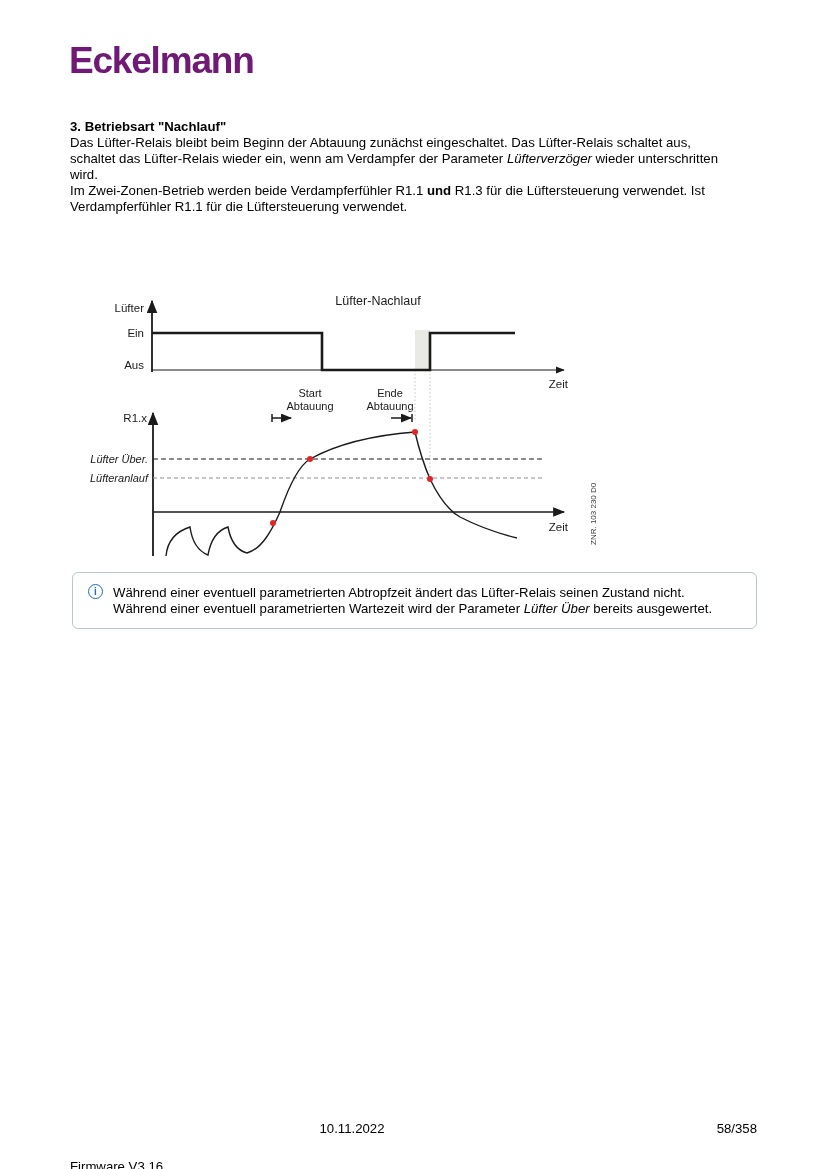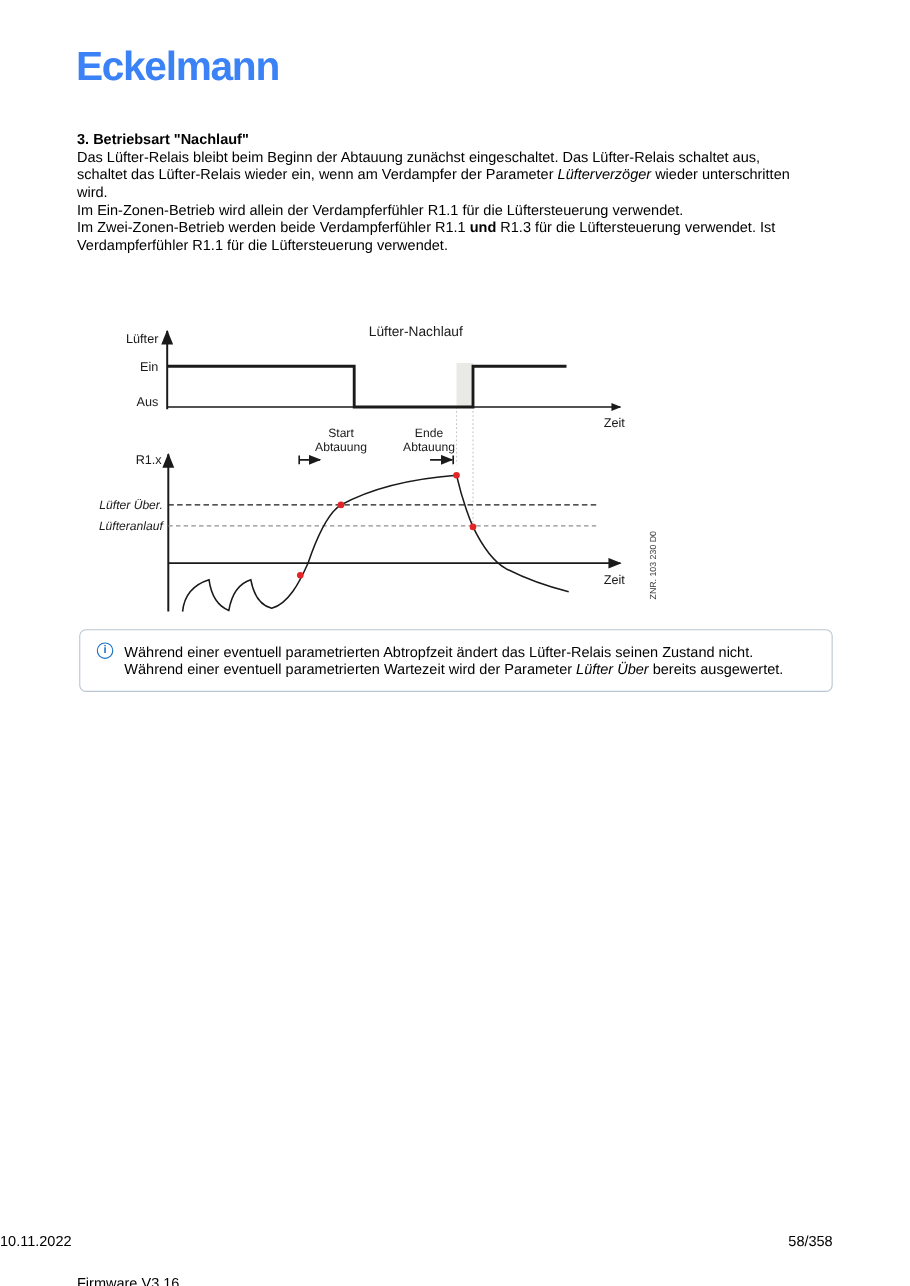--- a/index.html
+++ b/index.html
@@ -11,36 +11,35 @@
   .diagram{position:absolute;left:60px;top:285px;}
   svg text{font-family:"Liberation Sans",sans-serif;}
   .infobox{position:absolute;left:72px;top:572px;width:685px;height:57px;
            border:1.5px solid #b9c6d2;border-radius:6px;box-sizing:border-box;background:#fff;}
   .info-icon{position:absolute;left:15px;top:11px;width:15px;height:15px;border:1.5px solid #1a6fc4;
              border-radius:50%;font-size:10px;font-weight:bold;display:flex;align-items:center;
              justify-content:center;box-sizing:border-box;}
   .info-text{position:absolute;left:40px;top:12px;width:635px;font-size:13.2px;line-height:16.2px;}
   .footer{position:absolute;left:0;top:1121px;width:827px;font-size:13.2px;}
   .f-left{position:absolute;left:70px;margin-top:38px;}
-  .f-center{position:absolute;left:0;width:704px;}
+  .f-center{position:absolute;left:0;width:704px;text-align:center;}
   .f-right{position:absolute;right:70px;text-align:right;}
 </style>
 </head>
 <body>
 
 <div class="page">
 
-  <div class="logo" style="color: #3b82f6;">Eckelmann</div>
+  <div class="logo" style="color: #701a75;">Eckelmann</div>
 
   <div class="bodytext">
       <div class="tline"><b>3. Betriebsart "Nachlauf"</b></div>
       <div class="tline"><span>Das Lüfter-Relais bleibt beim Beginn der Abtauung zunächst eingeschaltet. Das Lüfter-Relais schaltet aus,</span></div>
       <div class="tline"><span>schaltet das Lüfter-Relais wieder ein, wenn am Verdampfer der Parameter </span><i>Lüfterverzöger</i><span> wieder unterschritten</span></div>
       <div class="tline"><span>wird.</span></div>
-      <div class="tline"><span>Im Ein-Zonen-Betrieb wird allein der Verdampferfühler R1.1 für die Lüftersteuerung verwendet.</span></div>
       <div class="tline"><span>Im Zwei-Zonen-Betrieb werden beide Verdampferfühler R1.1 </span><b>und</b><span> R1.3 für die Lüftersteuerung verwendet. Ist</span></div>
       <div class="tline"><span>Verdampferfühler R1.1 für die Lüftersteuerung verwendet.</span></div>
     </div>
 
   <svg class="diagram" width="560" height="282" viewBox="0 0 560 282">
     <defs>
       <marker id="arr" markerWidth="9" markerHeight="7" refX="6.8" refY="3" orient="auto">
         <path d="M0,0 L7.5,3 L0,6 Z" fill="#1a1a1a"></path>
       </marker>
     </defs>

